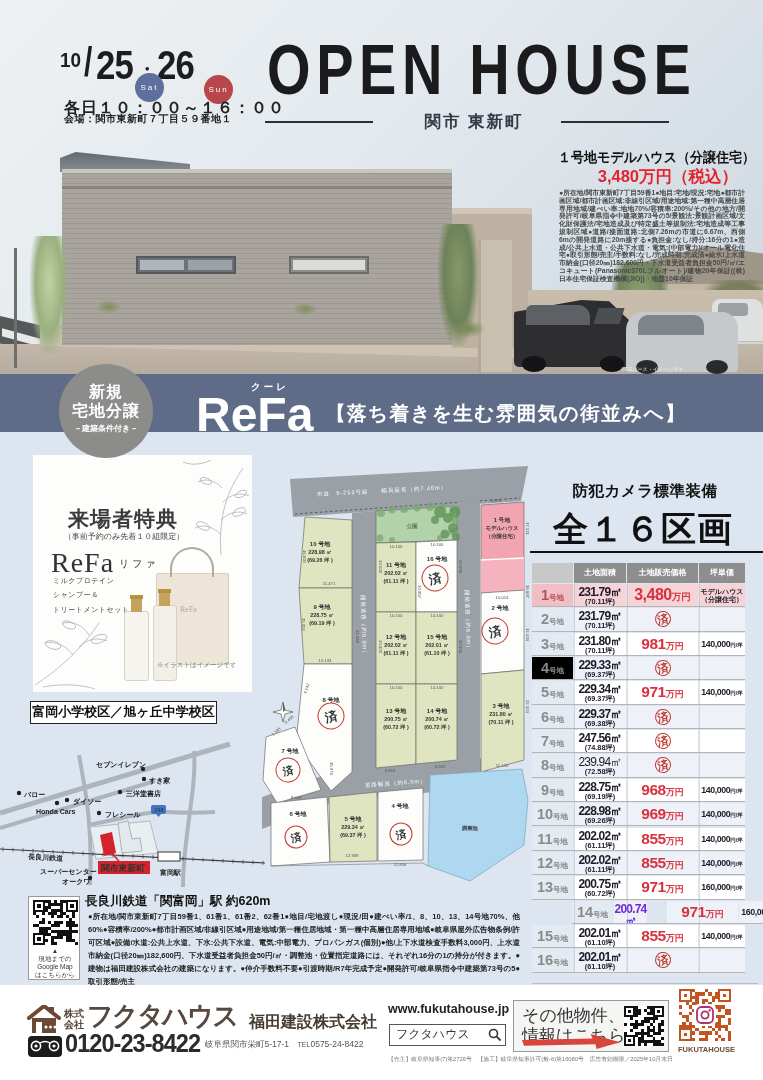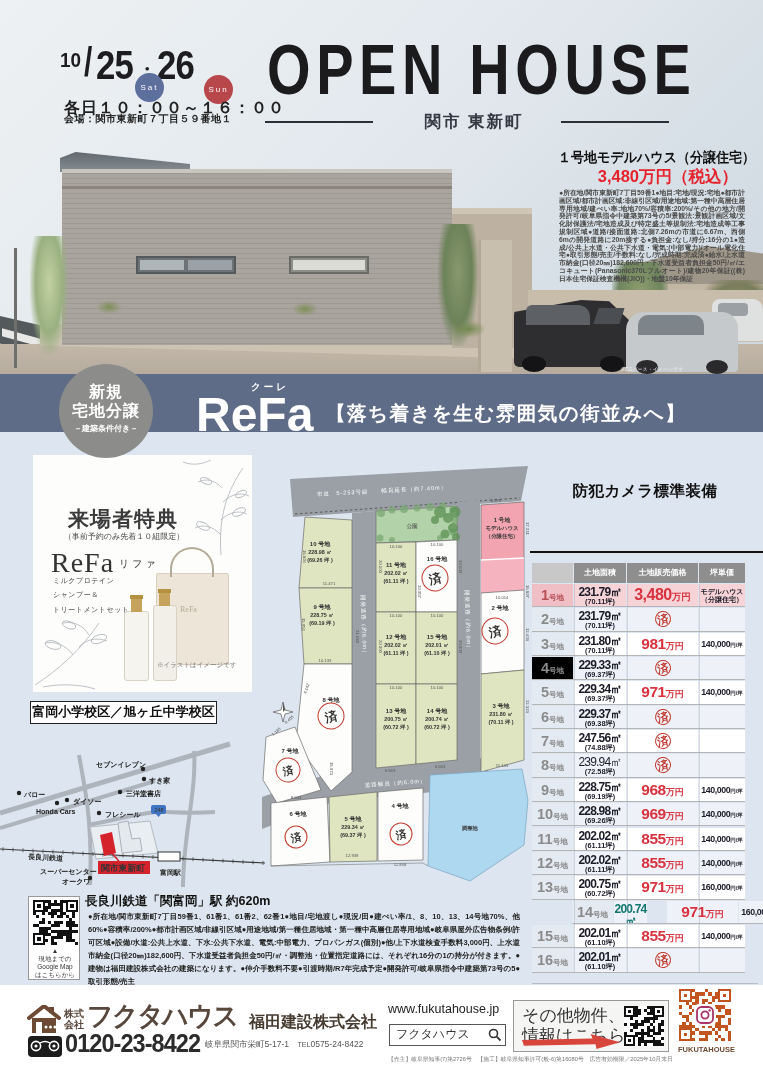--- a/index.html
+++ b/index.html
@@ -444,20 +444,21 @@
 <text class="dim" x="183" y="145" transform="rotate(90 183 145)">20.057</text>
 <text class="dim" x="95" y="322" transform="rotate(90 95 322)">15.073</text>
 <text class="dim" x="51" y="284" transform="rotate(-40 51 284)">8.405</text>
 <text class="dim" x="38" y="296" transform="rotate(-40 38 296)">1.185</text>
 <text class="dim" x="71" y="254" transform="rotate(-70 71 254)">4.142</text>
 <polyline points="36,426 188,423 193,426" fill="none" stroke="#777" stroke-width="0.6"></polyline>
 </svg></div>
 
 <div class="abs" style="left:539px;top:481px;width:212px;text-align:center;font-size:15.5px;font-weight:bold;color:#111;letter-spacing:0.5px;white-space:nowrap;">防犯カメラ標準装備</div>
 
+<div class="abs" style="left:537px;top:506px;width:212px;text-align:center;font-size:35px;font-weight:bold;color:#111;letter-spacing:1px;white-space:nowrap;">全１６区画</div>
 
 <div class="abs" style="left:530px;top:551px;width:233px;height:2px;background:#111;"></div>
 
 <div class="abs" id="pricetable" style="left:532px;top:563px;width:213px;height:411px;font-family:'Liberation Sans',sans-serif;">
 
 <div class="abs" style="left:0;top:0;width:213px;height:20px;">
         <div class="abs" style="left:0;top:0;width:41px;height:20px;background:#c8c8c8;"></div>
         <div class="abs" style="left:42px;top:0;width:52px;height:20px;background:#8e8e8e;color:#fff;font-size:8px;font-weight:bold;text-align:center;line-height:20px;">土地面積</div>
         <div class="abs" style="left:95px;top:0;width:71px;height:20px;background:#8e8e8e;color:#fff;font-size:8px;font-weight:bold;text-align:center;line-height:20px;">土地販売価格</div>
         <div class="abs" style="left:167px;top:0;width:46px;height:20px;background:#8e8e8e;color:#fff;font-size:8px;font-weight:bold;text-align:center;line-height:20px;">坪単価</div>
@@ -576,21 +577,21 @@
         <div class="abs" style="left:0;top:0;width:41px;height:100%;background:#e4eaf2;text-align:center;"><span style="font-size:14.5px;font-weight:bold;color:#8b8b8b;line-height:22px;">13</span><span style="font-size:7.5px;color:#8b8b8b;font-weight:bold;">号地</span></div>
         <div class="abs" style="left:42px;top:0;width:52px;height:100%;background:#ffffff;text-align:center;color:#1c1c28;">
           <div style="font-size:12px;font-weight:bold;margin-top:2px;letter-spacing:-0.8px;line-height:12px;">200.75㎡</div>
           <div style="font-size:7.3px;font-weight:bold;line-height:8.5px;">(60.72坪)</div>
         </div>
         <div class="abs" style="left:95px;top:0;width:71px;height:100%;background:#ffffff;text-align:center;color:#d7323e;"><span style="font-size:15.5px;font-weight:bold;line-height:22px;letter-spacing:-0.5px;">971</span><span style="font-size:9px;font-weight:bold;">万円</span></div>
         <div class="abs" style="left:167px;top:0;width:46px;height:100%;background:#ffffff;text-align:center;color:#1c1c28;"><span style="font-size:8.8px;font-weight:bold;line-height:22px;letter-spacing:-0.4px;">160,000</span><span style="font-size:5.5px;font-weight:bold;">円/坪</span></div>
       </div>
 <div class="abs" style="left:0;top:337.6px;width:213px;height:23.35px;border-bottom:1px solid #b5b5b5;overflow:hidden;margin-left:40px;">
         <div class="abs" style="left:0;top:0;width:41px;height:100%;background:#e4eaf2;text-align:center;"><span style="font-size:14.5px;font-weight:bold;color:#8b8b8b;line-height:22px;">14</span><span style="font-size:7.5px;color:#8b8b8b;font-weight:bold;">号地</span></div>
-        <div class="abs" style="left:42px;top:0;width:33px;height:100%;background:#eef2f8;text-align:center;color:#0f766e;">
+        <div class="abs" style="left:42px;top:0;width:33px;height:100%;background:#eef2f8;text-align:center;color:#6d28d9;">
           <div style="font-size:12px;font-weight:bold;margin-top:2px;letter-spacing:-0.8px;line-height:12px;">200.74㎡</div>
           <div style="font-size:7.3px;font-weight:bold;line-height:8.5px;">(60.72坪)</div>
         </div>
         <div class="abs" style="left:95px;top:0;width:71px;height:100%;background:#eef2f8;text-align:center;color:#d7323e;"><span style="font-size:15.5px;font-weight:bold;line-height:22px;letter-spacing:-0.5px;">971</span><span style="font-size:9px;font-weight:bold;">万円</span></div>
         <div class="abs" style="left:167px;top:0;width:46px;height:100%;background:#eef2f8;text-align:center;color:#1c1c28;"><span style="font-size:8.8px;font-weight:bold;line-height:22px;letter-spacing:-0.4px;">160,000</span><span style="font-size:5.5px;font-weight:bold;">円/坪</span></div>
       </div>
 <div class="abs" style="left:0;top:361.9px;width:213px;height:23.35px;border-bottom:1px solid #b5b5b5;overflow:hidden;">
         <div class="abs" style="left:0;top:0;width:41px;height:100%;background:#e4eaf2;text-align:center;"><span style="font-size:14.5px;font-weight:bold;color:#8b8b8b;line-height:22px;">15</span><span style="font-size:7.5px;color:#8b8b8b;font-weight:bold;">号地</span></div>
         <div class="abs" style="left:42px;top:0;width:52px;height:100%;background:#ffffff;text-align:center;color:#1c1c28;">
           <div style="font-size:12px;font-weight:bold;margin-top:2px;letter-spacing:-0.8px;line-height:12px;">202.01㎡</div>
@@ -642,21 +643,21 @@
         <circle cx="26" cy="10" r="1.6" fill="#fff"></circle>
         <path d="M12,7 Q17,4 22,7" fill="none" stroke="#fff" stroke-width="1.4"></path>
       </svg>
 
   <div class="abs" style="left:65px;top:44px;font-size:25px;font-weight:bold;color:#2b2b2b;white-space:nowrap;letter-spacing:-1px;transform:scaleX(0.94);transform-origin:left top;">0120-23-8422</div>
 
   <div class="abs" style="left:205px;top:54px;font-size:8.5px;color:#555;white-space:nowrap;">岐阜県関市栄町5-17-1　<span style="font-size:7px;">TEL</span>0575-24-8422</div>
 
   <div class="abs" style="left:388px;top:70px;font-size:5.8px;color:#777;white-space:nowrap;">【売主】岐阜県知事(7)第2726号　【施工】岐阜県知事許可(般-6)第16080号　広告有効期限／2025年10月末日</div>
 
-  <div class="abs" style="left:388px;top:17px;font-size:12.5px;font-weight:normal;color:#222;white-space:nowrap;">www.fukutahouse.jp</div>
+  <div class="abs" style="left:388px;top:17px;font-size:12.5px;font-weight:bold;color:#222;white-space:nowrap;">www.fukutahouse.jp</div>
 
   <div class="abs" style="left:389px;top:39px;width:117px;height:22px;border:1.5px solid #555;background:#fff;font-size:12px;line-height:19px;padding-left:6px;color:#333;">フクタハウス</div>
   <svg class="abs" style="left:488px;top:43px;" width="14" height="14" viewBox="0 0 14 14">
         <circle cx="5.5" cy="5.5" r="4" fill="none" stroke="#333" stroke-width="1.6"></circle>
         <line x1="8.7" y1="8.7" x2="12.5" y2="12.5" stroke="#333" stroke-width="1.8"></line>
       </svg>
 
   <div class="abs" style="left:513px;top:15px;width:156px;height:52px;border:1px solid #999;background:#f5f5f3;">
     <div class="abs" style="left:8px;top:5px;font-size:17px;color:#333;line-height:20px;white-space:nowrap;">その他物件、土地<br>情報はこちら</div>
     <div class="abs" style="left:8px;top:33px;width:98px;height:15px;background:#d8453c;clip-path:polygon(0 40%,72% 30%,70% 0,100% 55%,76% 100%,75% 68%,2% 78%);"></div>

